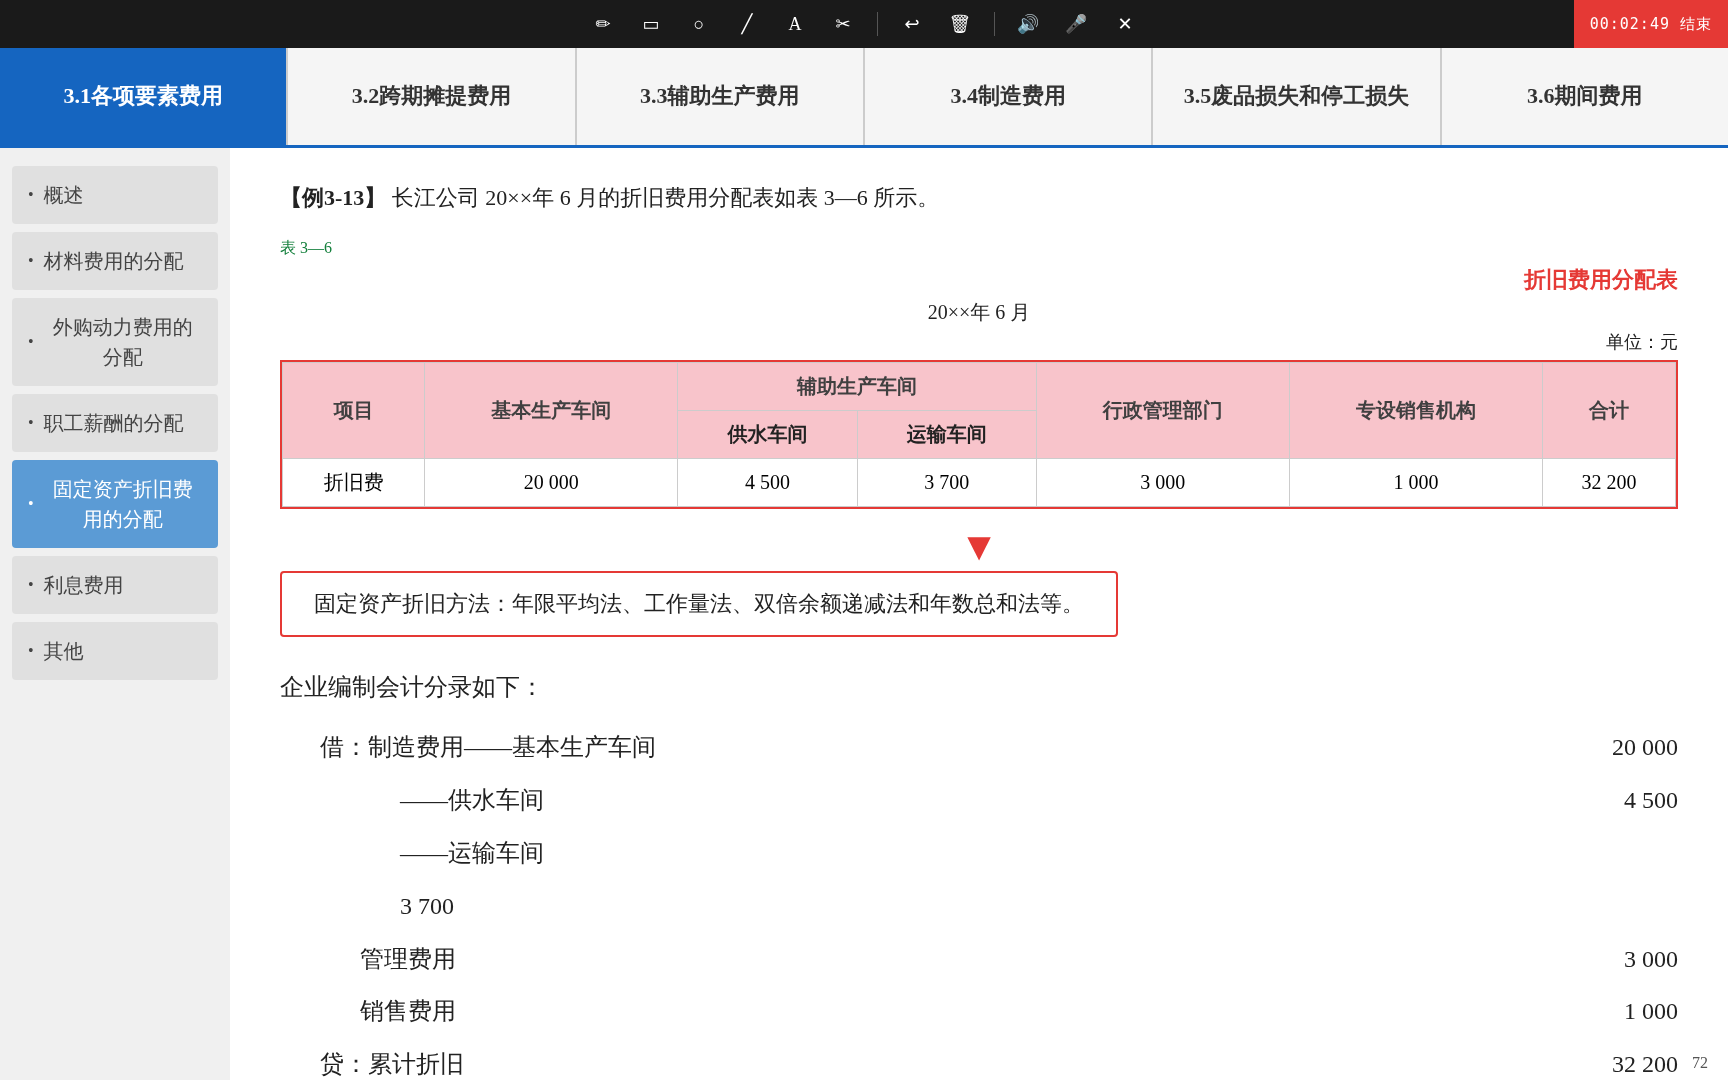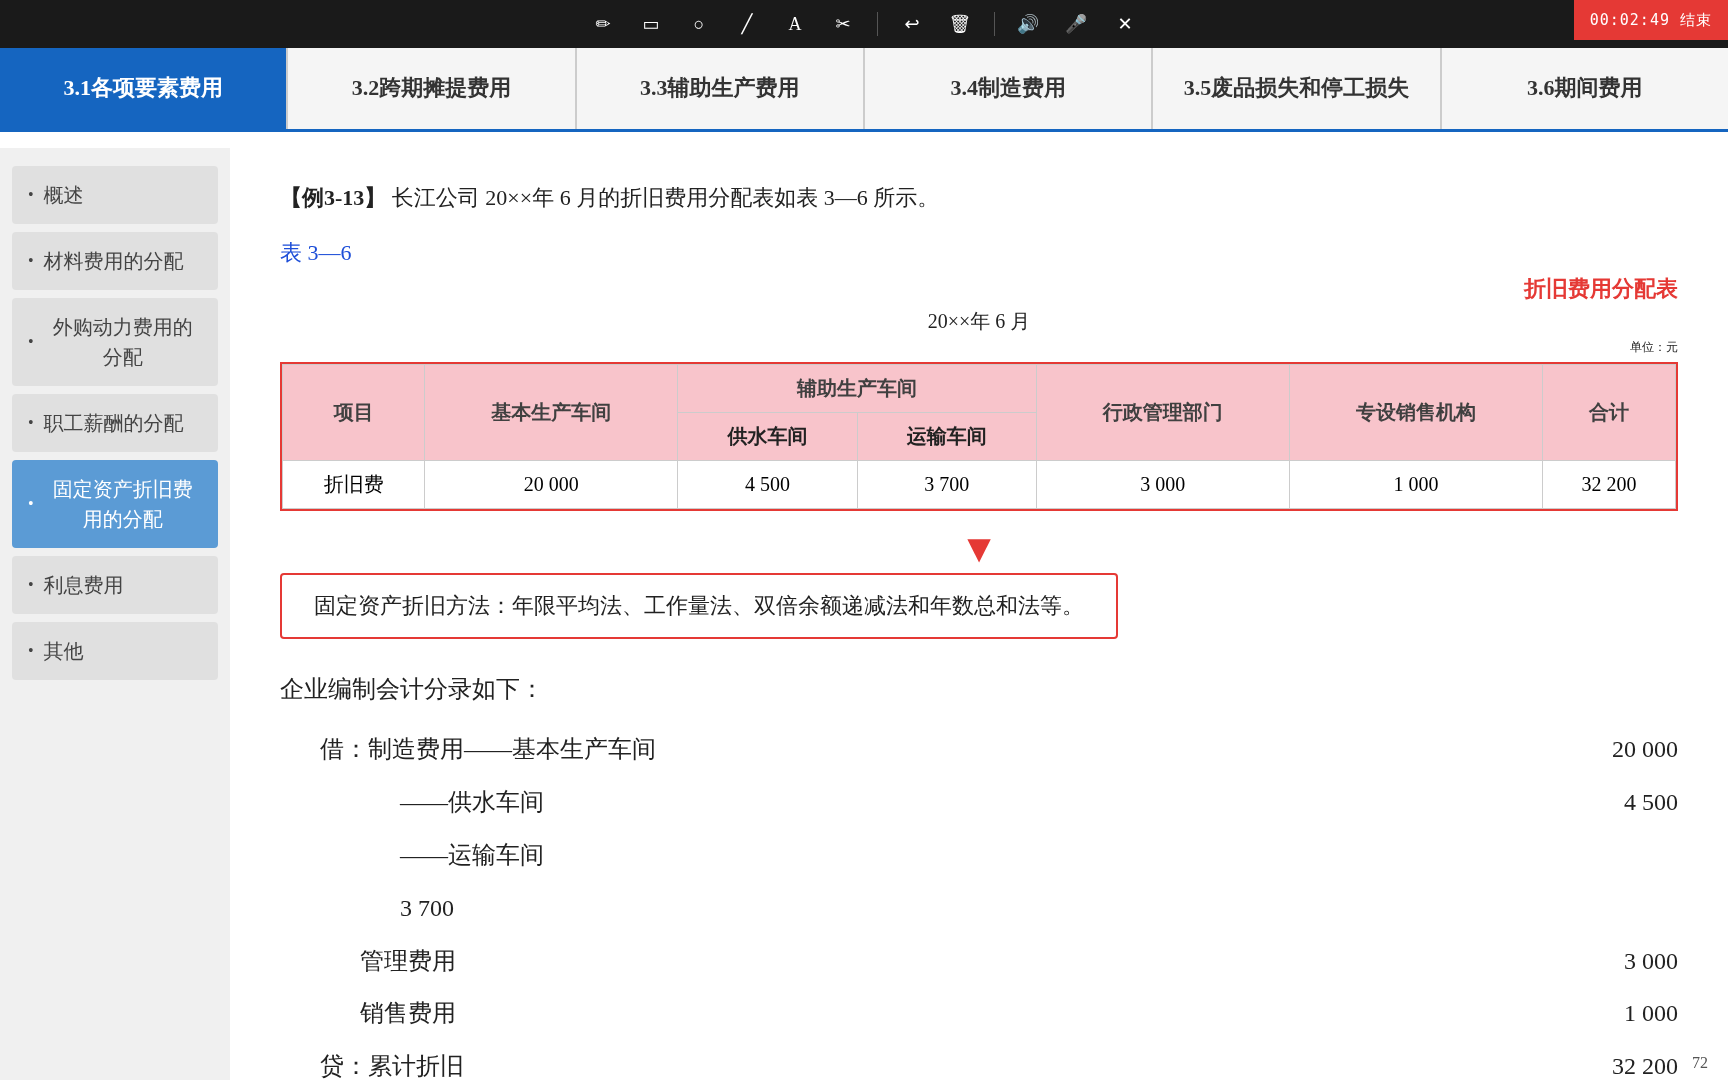--- a/index.html
+++ b/index.html
@@ -35,38 +35,38 @@
     }
     .toolbar-divider {
       width: 1px;
       height: 24px;
       background: #555;
     }
     .timer-badge {
       position: absolute;
       right: 0;
       top: 0;
-      height: 40px;
+      height: 48px;
       background: #e53935;
       color: white;
       font-size: 15px;
       padding: 0 16px;
       display: flex;
       align-items: center;
       font-family: monospace;
       letter-spacing: 1px;
     }
 
     
     .nav-tabs {
       position: absolute;
       top: 48px;
       left: 0;
       right: 0;
-      height: 84px;
+      height: 100px;
       display: flex;
       border-bottom: 3px solid #1565c0;
     }
     .nav-tab {
       flex: 1;
       display: flex;
       align-items: center;
       justify-content: center;
       text-align: center;
       font-size: 22px;
@@ -136,40 +136,40 @@
       margin-bottom: 20px;
       line-height: 1.8;
     }
     .example-label {
       font-size: 22px;
       font-weight: bold;
     }
 
     
     .table-label {
-      color: #1d4ed8;
-      font-size: 22px;
+      color: #15803d;
+      font-size: 16px;
       margin-bottom: 6px;
     }
     .table-title {
       text-align: right;
       font-size: 22px;
       color: #e53935;
       font-weight: bold;
       margin-bottom: 4px;
     }
     .table-subtitle {
       text-align: center;
       font-size: 20px;
       color: #222;
       margin-bottom: 4px;
     }
     .table-unit {
       text-align: right;
-      font-size: 12px;
+      font-size: 18px;
       color: #222;
       margin-bottom: 6px;
     }
 
     
     .data-table-wrapper {
       border: 2px solid #e53935;
       display: inline-block;
       width: 100%;
       margin-bottom: 10px;

